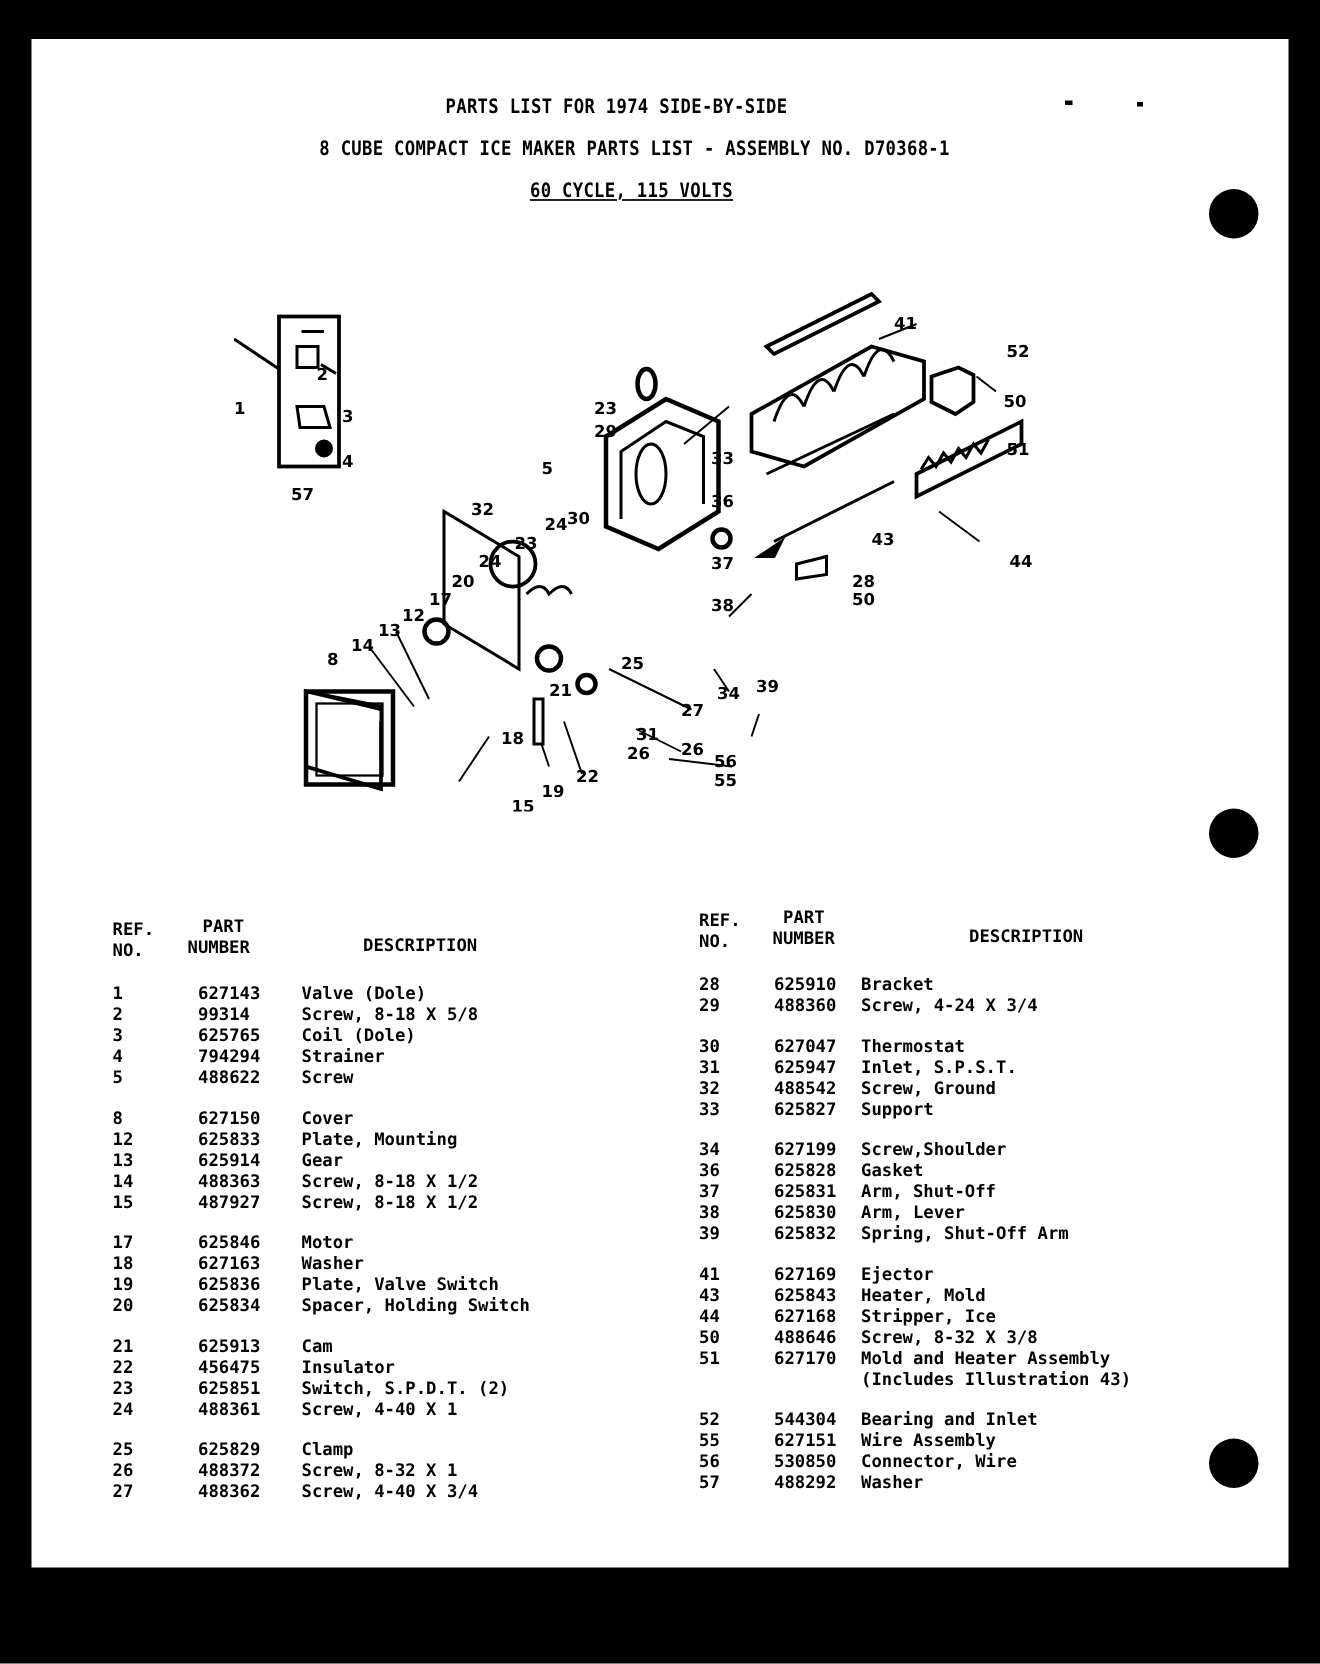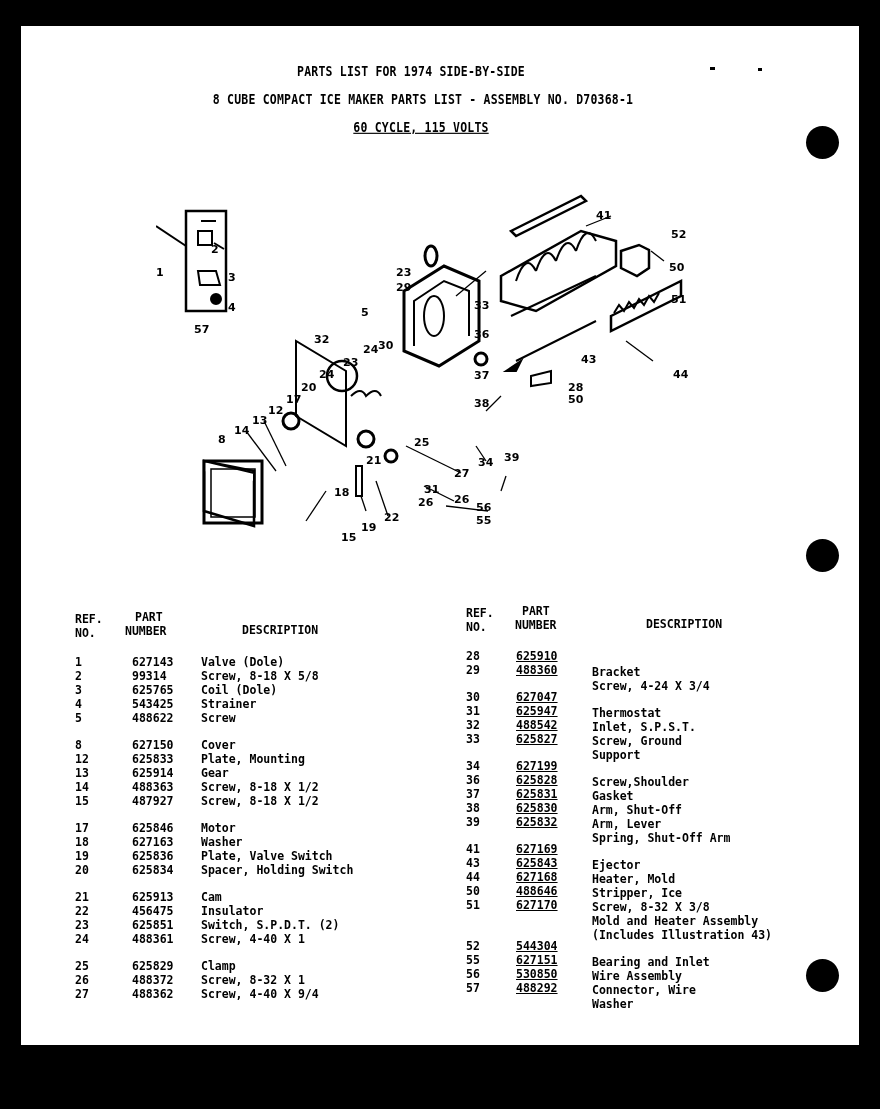--- a/index.html
+++ b/index.html
@@ -20,22 +20,22 @@
   .tbl .hdr { position:relative; height:44px; }
   .tbl .hdr div { position:absolute; line-height:13px; }
   .row { position:relative; height:14px; white-space:nowrap; }
   .row.gap { margin-top:13px; }
   .row span { position:absolute; top:0; }
   .left  { left:54px;  top:585px; }
   .right { left:445px; top:579px; }
   .c-ref { left:0; }
   .c-part { left:57px; }
   .c-desc { left:126px; }
-  .right .c-part { left:50px;text-decoration:underline; }
-  .right .c-desc { left:126px;margin-top:16px; }
+  .right .c-part { left:50px; }
+  .right .c-desc { left:108px; }
   .pagenum { position:absolute; left:62px; top:1017px; font-size:16px; font-weight:bold; }
 </style>
 </head>
 <body>
 
 <div class="page">
   <div class="hole" style="left:785px; top:100px;"></div>
   <div class="hole" style="left:785px; top:513px;"></div>
   <div class="hole" style="left:785px; top:933px;"></div>
   <div class="speck" style="left:689px; top:41px; width:5px; height:3px;"></div>
@@ -180,21 +180,21 @@
           <span class="c-part">99314</span>
           <span class="c-desc">Screw, 8-18 X 5/8</span>
         </div>
         <div class="row">
           <span class="c-ref">3</span>
           <span class="c-part">625765</span>
           <span class="c-desc">Coil (Dole)</span>
         </div>
         <div class="row">
           <span class="c-ref">4</span>
-          <span class="c-part">543425</span>
+          <span class="c-part">794294</span>
           <span class="c-desc">Strainer</span>
         </div>
         <div class="row">
           <span class="c-ref">5</span>
           <span class="c-part">488622</span>
           <span class="c-desc">Screw</span>
         </div>
         <div class="row gap">
           <span class="c-ref">8</span>
           <span class="c-part">627150</span>
@@ -266,21 +266,21 @@
           <span class="c-desc">Clamp</span>
         </div>
         <div class="row">
           <span class="c-ref">26</span>
           <span class="c-part">488372</span>
           <span class="c-desc">Screw, 8-32 X 1</span>
         </div>
         <div class="row">
           <span class="c-ref">27</span>
           <span class="c-part">488362</span>
-          <span class="c-desc">Screw, 4-40 X 9/4</span>
+          <span class="c-desc">Screw, 4-40 X 3/4</span>
         </div>
       </div>
   </div>
 
   <div class="tbl right">
     <div class="hdr">
       <div style="left:0; top:2px;">REF.</div>
       <div style="left:0; top:16px;">NO.</div>
       <div style="left:56px; top:0;">PART</div>
       <div style="left:49px; top:14px;">NUMBER</div>

